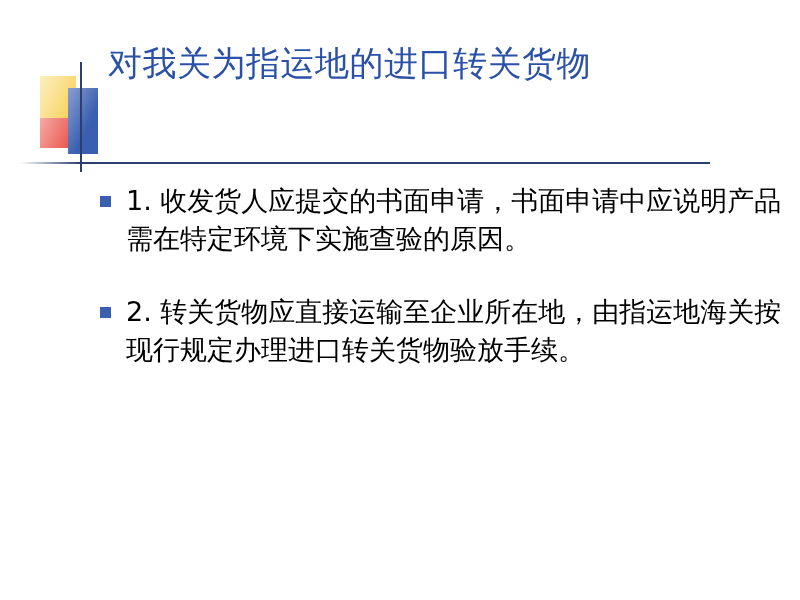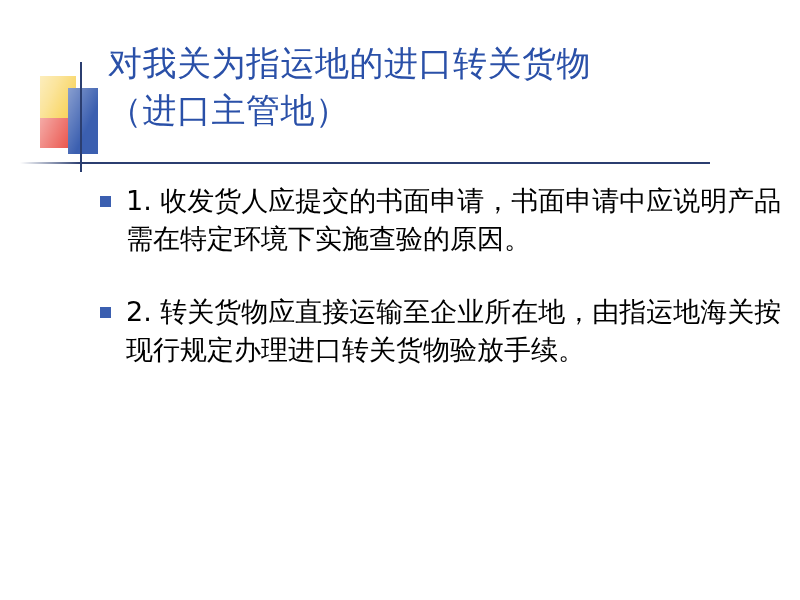--- a/index.html
+++ b/index.html
@@ -145,21 +145,20 @@
     <div class="sq sq-blue"></div>
     <div class="fade"></div>
     <div class="vline"></div>
   </div>
 
   <div class="hline"></div>
   <div class="hline-fade"></div>
 
   <div class="title">
     <span class="line">对我关为指运地的进口转关货物</span>
-    <span class="line">（进口主管地）</span>
   </div>
 
   <div class="body">
 
     <div class="bullet">
       <div class="bullet-marker"></div>
       <div class="bullet-text">1. 收发货人应提交的书面申请，书面申请中应说明产品需在特定环境下实施查验的原因。</div>
     </div>
 
     <div class="bullet">

